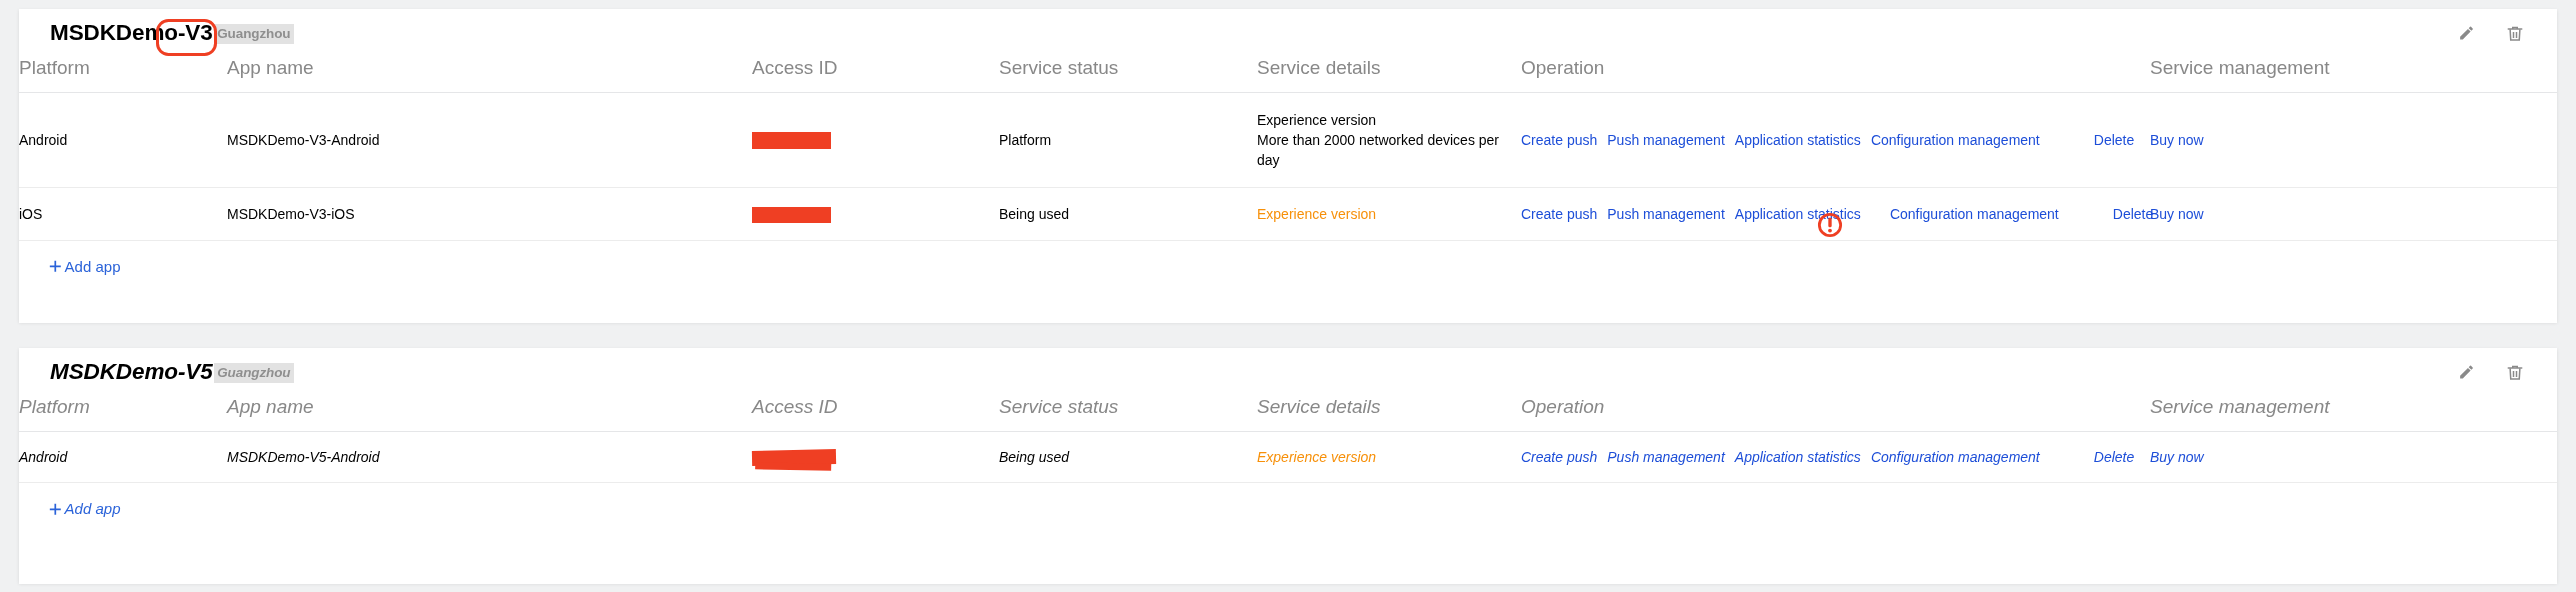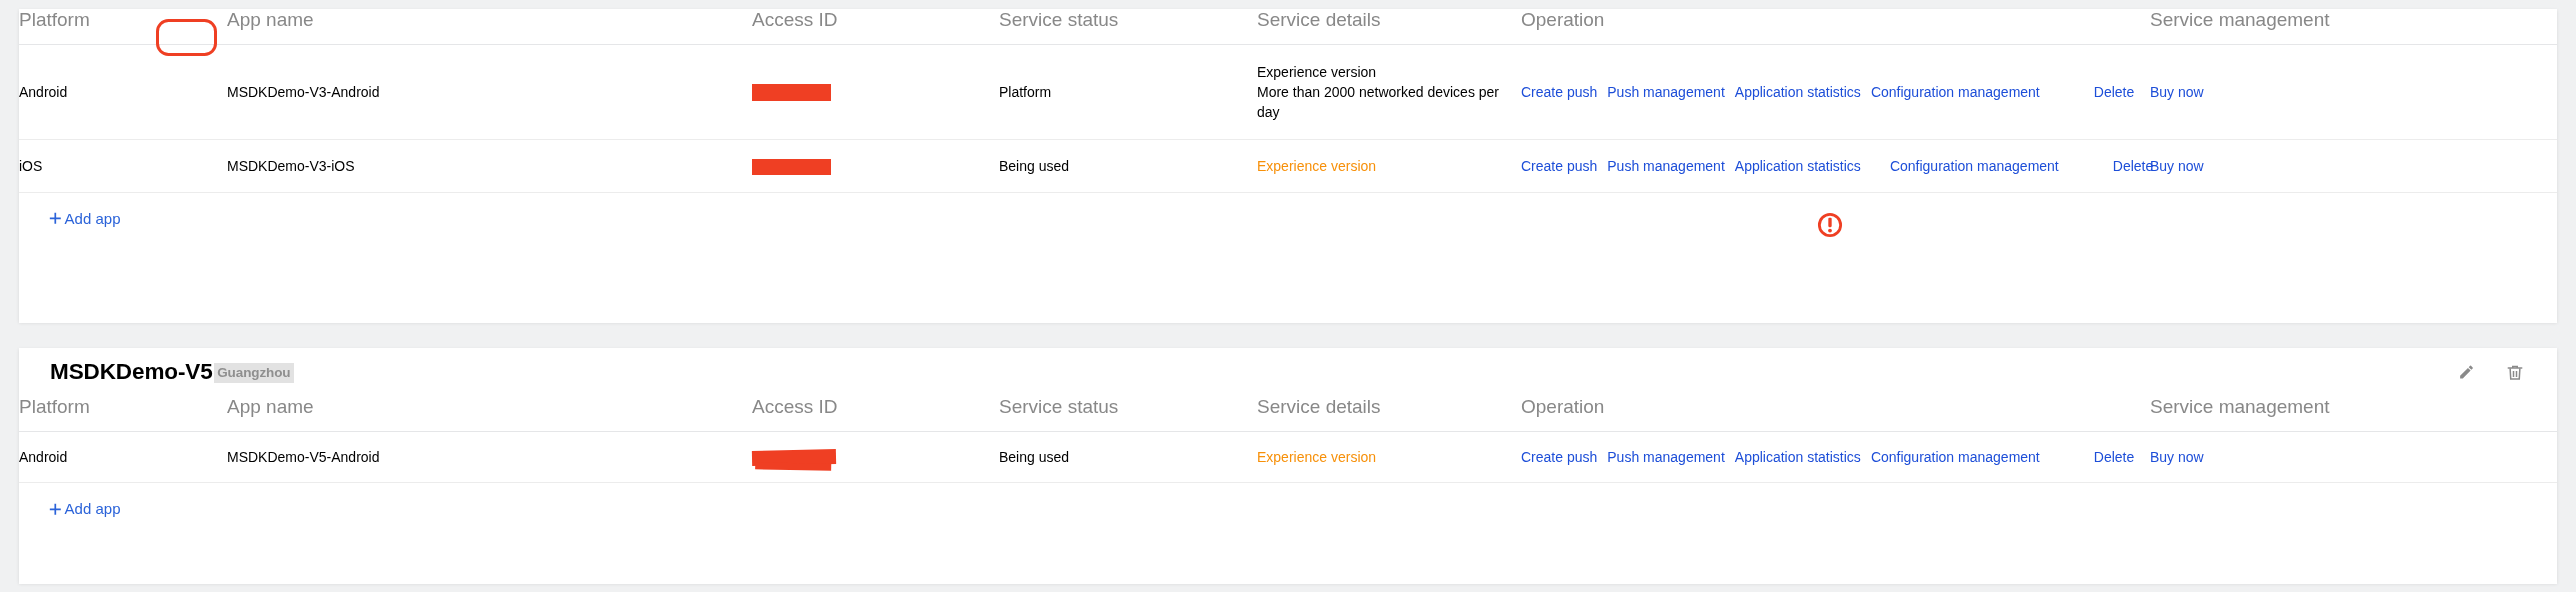--- a/index.html
+++ b/index.html
@@ -22,21 +22,21 @@
 
   
   .card {
     position: absolute;
     left: 19px;
     width: 2538px;
     background: #ffffff;
     box-shadow: 0 1.1px 3.4px rgba(0,0,0,0.10);
   }
   #card-v3 { top: 9px;  height: 314px; }
-  #card-v5 { top: 348px; height: 236px; }
+  #card-v5 { top: 348px; height: 236px; font-style: italic; }
 
   
   .card-header {
     position: relative;
     height: 48px;
     display: flex;
     align-items: center;
     padding: 0 0 0 31px;
   }
   .card-title {
@@ -202,20 +202,40 @@
     pointer-events: none;
   }
 </style>
 </head>
 <body>
 
 <div class="page">
 
   <div class="card" id="card-v3">
 
+    <div class="card-header">
+      <div class="card-title">
+        <span>MSDKDemo-V3</span><span class="region-badge">Guangzhou</span>
+      </div>
+      <div class="header-actions">
+        <div class="icon-btn">
+          <svg width="17" height="17" viewBox="0 0 24 24" fill="#8a8a8a" aria-hidden="true">
+            <path d="M3 17.25V21h3.75L17.81 9.94l-3.75-3.75L3 17.25zM20.71 7.04a1 1 0 0 0 0-1.41l-2.34-2.34a1 1 0 0 0-1.41 0l-1.83 1.83 3.75 3.75 1.83-1.83z"></path>
+          </svg>
+        </div>
+        <div class="icon-btn">
+          <svg width="18" height="18" viewBox="0 0 24 24" fill="none" stroke="#8a8a8a" stroke-width="2" aria-hidden="true">
+            <path d="M3 6h18" stroke-linecap="round"></path>
+            <path d="M9 6V4h6v2"></path>
+            <path d="M5.5 6.5l.8 14h11.4l.8-14"></path>
+            <path d="M10 10v8M14 10v8"></path>
+          </svg>
+        </div>
+      </div>
+    </div>
 
     <table class="apps">
       <colgroup>
         <col class="c-platform">
           <col class="c-appname">
           <col class="c-access">
         <col class="c-status">
           <col class="c-details">
           <col class="c-oper">
           <col class="c-service">

